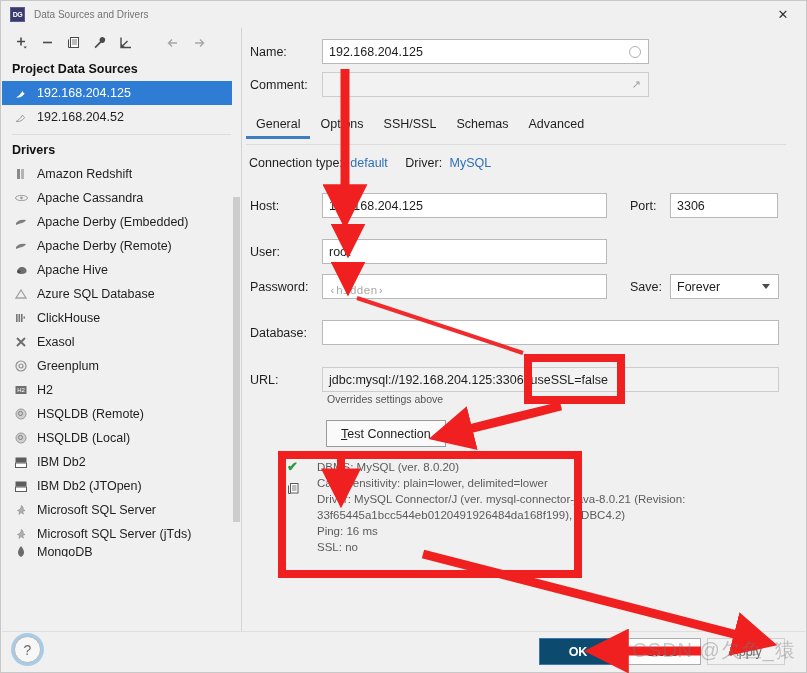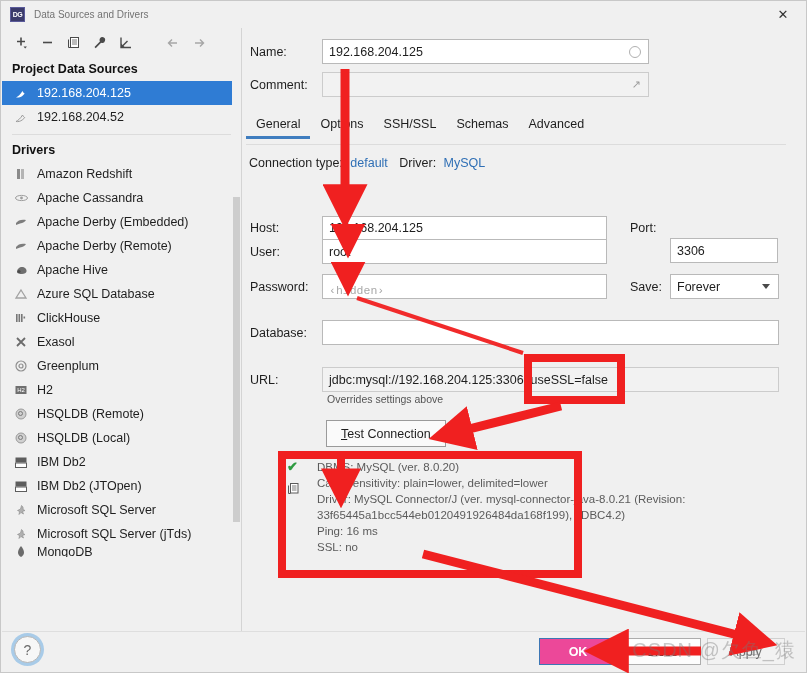--- a/index.html
+++ b/index.html
@@ -87,21 +87,21 @@
     display:flex; align-items:center; justify-content:center;
     font-size:14px; color:#6a6a6a; cursor:default;
     box-shadow:0 0 0 3px rgba(109,173,226,0.55);
   }
   .btn {
     height:27px; min-width:78px; padding:0 14px;
     border:1px solid #adadad; background:#fdfdfd; color:#1e1e1e;
     font-family:"Liberation Sans", sans-serif; font-size:12.5px;
     display:inline-flex; align-items:center; justify-content:center; cursor:default;
   }
-  .btn.primary { background:#ec4899; border-color:#3c76b4; color:#fff; font-weight:bold; }
+  .btn.primary { background:#0c4a6e; border-color:#3c76b4; color:#fff; font-weight:bold; }
   .btn.ghost { background:#f2f2f2; border-color:#d0d0d0; color:#6e6e6e; }
   .bottom-actions { position:absolute; right:20px; top:6px; display:flex; gap:6px; }
 
   
   .right-pane { position:absolute; left:241px; top:27px; right:1px; height:606px; background:#f0f0f0; }
 
   .form-row { display:flex; align-items:center; margin:0 0 0 0; }
   .lbl { font-size:12.5px; color:#1e1e1e; }
 
   .field {
@@ -431,31 +431,31 @@
     <div class="tab">Options</div>
     <div class="tab">SSH/SSL</div>
     <div class="tab">Schemas</div>
     <div class="tab">Advanced</div>
   </div>
   <div class="tab-underline"></div>
 
   <div class="conn-line">
     <span>Connection type:</span>
     <span class="link" style="margin-left:4px;">default</span>
-    <span style="margin-left:8px;">Driver:</span>
+    <span style="margin-left:14px;">Driver:</span>
     <span class="link" style="margin-left:4px;">MySQL</span>
   </div>
 
   <div style="position:absolute;left:249px;top:192px;display:flex;align-items:center;">
     <div class="lbl" style="width:72px;">Host:</div>
     <div class="field" style="width:285px;">
       <span>192.168.204.125</span>
     </div>
     <div class="lbl" style="width:40px;margin-left:23px;">Port:</div>
-    <div class="field" style="width:108px;margin-top:45px;">
+    <div class="field" style="width:108px;">
       <span>3306</span>
     </div>
   </div>
 
   <div style="position:absolute;left:249px;top:238px;display:flex;align-items:center;">
     <div class="lbl" style="width:72px;">User:</div>
     <div class="field" style="width:285px;">
       <span>root</span>
     </div>
   </div>

